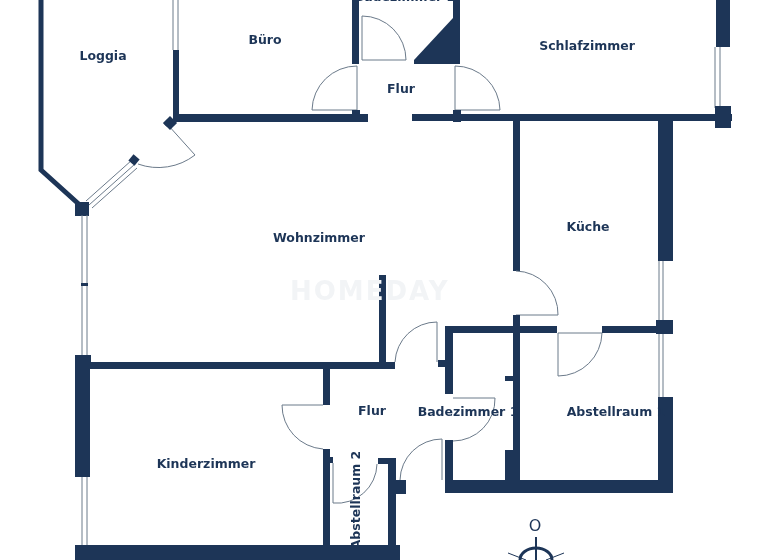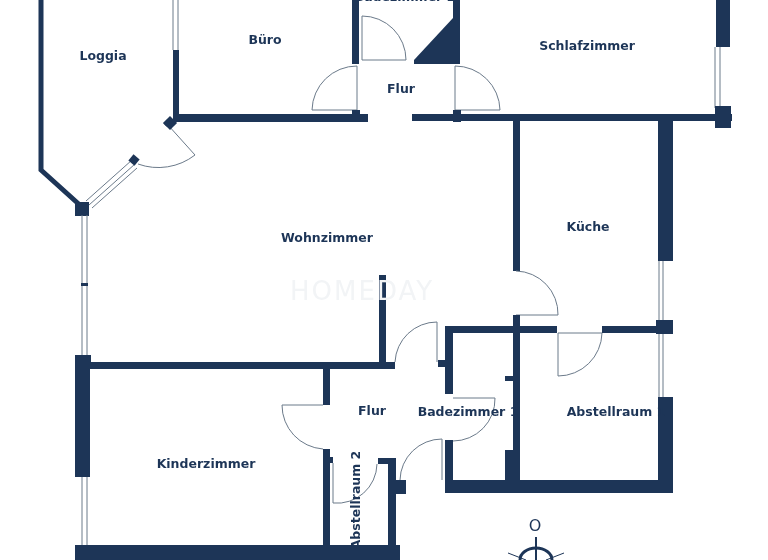--- a/index.html
+++ b/index.html
@@ -4,21 +4,21 @@
 <style>
   html, body { margin: 0; padding: 0; background: #ffffff; }
   body { width: 768px; height: 560px; overflow: hidden; position: relative; font-family: "DejaVu Sans", sans-serif; }
   #plan { position: absolute; left: 0; top: 0; width: 768px; height: 560px; }
   .wall { fill: #1d3557; }
   .wall-line { stroke: #1d3557; fill: none; }
   .door { stroke: #6b7a8a; stroke-width: 1; fill: none; }
   .win { stroke: #6b7a8a; stroke-width: 1; fill: none; }
   .label { position: absolute; color: #1d3557; font-family: "DejaVu Sans", sans-serif; font-size: 12.5px; font-weight: bold; white-space: nowrap; transform: translate(-50%, -50%); }
   .label.vertical { transform: translate(-50%, -50%) rotate(-90deg); }
-  .watermark { position: absolute; left: 290px; top: 276px; font-family: "DejaVu Sans", sans-serif; font-size: 26px; font-weight: normal; color: #f2f4f6; letter-spacing: 2px; text-align: right; }
+  .watermark { position: absolute; left: 290px; top: 276px; font-family: "DejaVu Sans", sans-serif; font-size: 26px; font-weight: bold; color: #f2f4f6; letter-spacing: 2px; text-align: right; }
   .compass-letter { position: absolute; left: 535px; top: 525px; transform: translate(-50%, -50%); font-family: "DejaVu Sans", sans-serif; font-size: 16px; color: #1d3557; }
 </style>
 </head>
 <body>
 
 <svg id="plan" viewBox="0 0 768 560" xmlns="http://www.w3.org/2000/svg">
 
   <g>
     <polyline class="wall-line" stroke-width="5" points="41,0 41,170 82,207"></polyline>
     <rect class="wall" x="75" y="202" width="14" height="14"></rect>
@@ -121,21 +121,21 @@
   </g>
 </svg>
 
 <div class="watermark">HOMEDAY</div>
 
 <div class="label" style="left:103px; top:55px;">Loggia</div>
 <div class="label" style="left:265px; top:27px;margin-top:12px;">Büro</div>
 <div class="label" style="left:405px; top:-4px;">Badezimmer 2</div>
 <div class="label" style="left:587px; top:45px;">Schlafzimmer</div>
 <div class="label" style="left:401px; top:88px;">Flur</div>
-<div class="label" style="left:319px; top:237px;margin-left:8px;">Wohnzimmer</div>
+<div class="label" style="left:319px; top:237px;">Wohnzimmer</div>
 <div class="label" style="left:588px; top:226px;">Küche</div>
 <div class="label" style="left:206px; top:463px;">Kinderzimmer</div>
 <div class="label" style="left:372px; top:410px;">Flur</div>
 <div class="label" style="left:468px; top:411px;">Badezimmer 1</div>
 <div class="label" style="left:616px; top:411px;">Abstellraum 1</div>
 <div class="label vertical" style="left:355px; top:500px;">Abstellraum 2</div>
 
 <div class="compass-letter">O</div>
 <svg style="position:absolute; left:500px; top:535px;" width="72" height="25" viewBox="0 0 72 25">
   <line x1="36" y1="2" x2="36" y2="25" stroke="#1d3557" stroke-width="2"></line>

